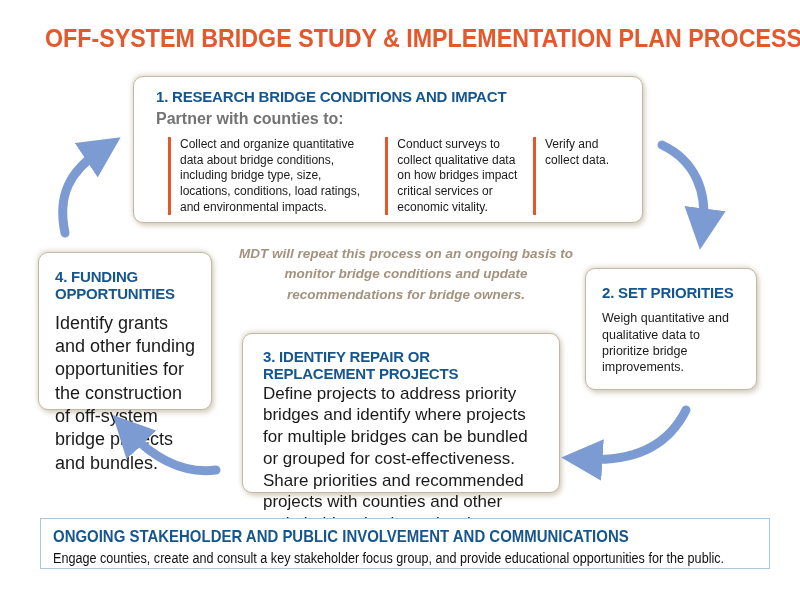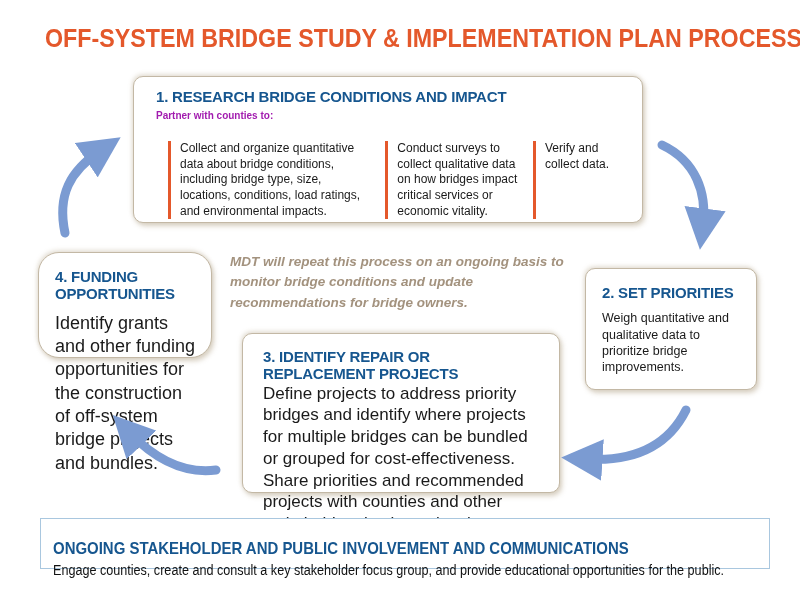--- a/index.html
+++ b/index.html
@@ -35,21 +35,21 @@
     font-weight: bold;
     color: var(--heading_blue);
     letter-spacing: -0.2px;
     line-height: 1.15;
   }
   .card p { color: #1a1a1a; }
 
   
   .step1 { left: 133px; top: 76px; width: 510px; height: 147px; padding: 11px 10px 10px 22px; }
   .step1 h2 { white-space: nowrap; margin-bottom: 5px; }
-  .step1 .sub { font-size: 10px; font-weight: bold; margin-bottom: 20px; color: #a21caf; }
+  .step1 .sub { font-size: 16px; font-weight: bold; margin-bottom: 9px; color: #737373; }
   .cols { display: flex; gap: 12px; padding-left: 12px; }
   .cols p {
     border-left: 3px solid var(--orange);
     padding-left: 9px;
     font-size: 12px;
     line-height: 1.3;
   }
   .cols .c1 { width: 212px; }
   .cols .c2 { width: 140px; }
   .cols .c3 { width: 102px; }
@@ -58,49 +58,48 @@
   .step2 { left: 585px; top: 268px; width: 172px; height: 122px; padding: 15px 10px 10px 16px; }
   .step2 h2 { white-space: nowrap; }
   .step2 p { margin-top: 9px; font-size: 12.5px; line-height: 1.3; max-width: 128px; }
 
   
   .step3 { left: 242px; top: 333px; width: 318px; height: 160px; padding: 14px 22px 10px 20px; }
   .step3 h2 { max-width: 230px; }
   .step3 p { margin-top: 0; font-size: 17px; line-height: 1.28; }
 
   
-  .step4 { left: 38px; top: 252px; width: 174px; height: 106px; padding: 15px 4px 10px 16px; border-radius: 21px; }
+  .step4 { left: 38px; top: 252px; width: 174px; height: 158px; padding: 15px 4px 10px 16px; }
   .step4 h2 { max-width: 126px; }
   .step4 p { margin-top: 9px; font-size: 18px; line-height: 1.3; max-width: 142px; }
 
   
   .note {
     position: absolute;
     left: 230px;
     top: 244px;
     width: 352px;
-    text-align: left;
+    text-align: center;
     font-size: 13.5px;
     font-weight: bold;
     font-style: italic;
     color: var(--note_text);
     line-height: 1.5;
-    margin-top: 8px;
   }
 
   
   .footer-bar {
     position: absolute;
     left: 40px;
     top: 518px;
     width: 730px;
     height: 51px;
     border: 1.5px solid var(--footer_border);
     background: #ffffff;
-    padding: 20px 12px 0 12px;
+    padding: 8px 12px 0 12px;
   }
   .footer-bar h2 {
     font-size: 17px;
     font-weight: bold;
     color: var(--heading_blue);
     white-space: nowrap;
     transform: scaleX(0.88);
     transform-origin: left top;
   }
   .footer-bar p {

